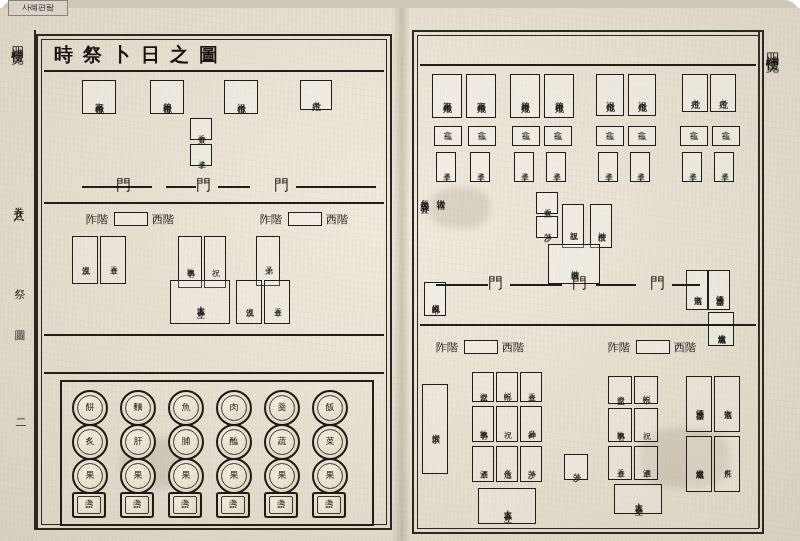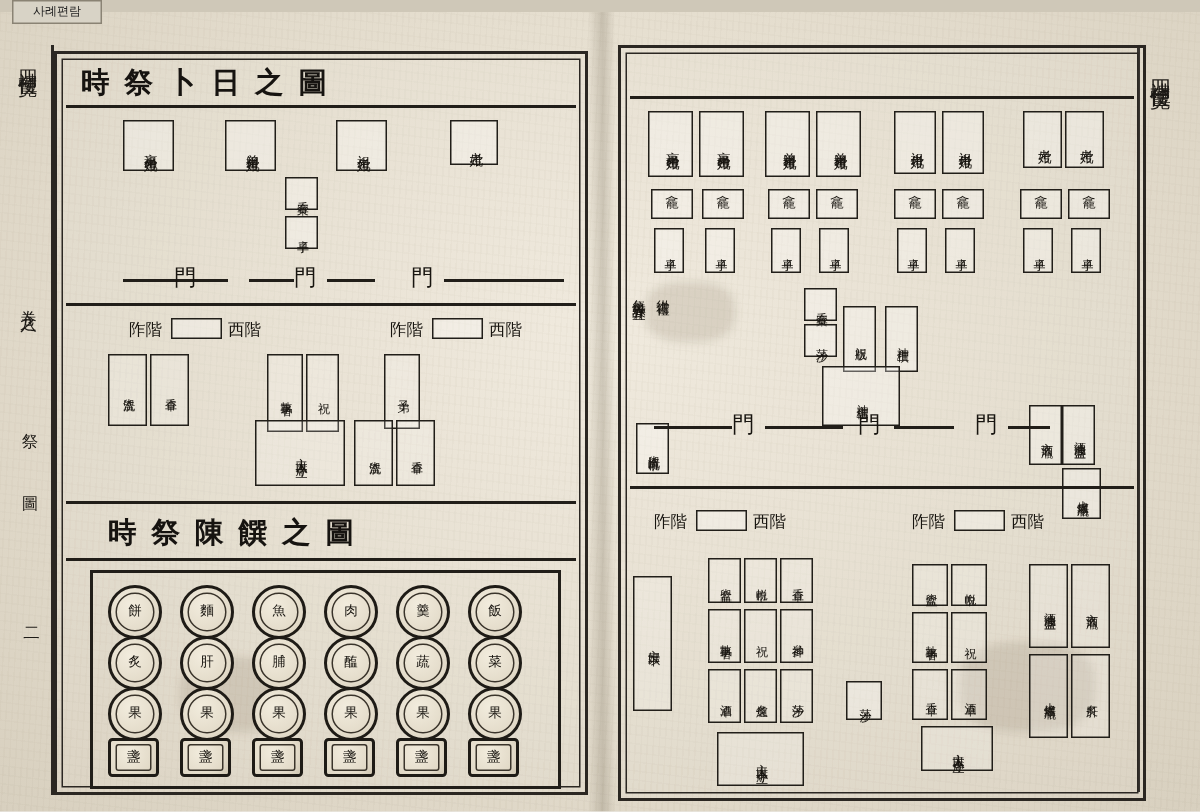--- a/index.html
+++ b/index.html
@@ -12,20 +12,21 @@
     height: 541px;
     overflow: hidden;
     font-family: "DejaVu Sans", sans-serif;
   }
 
   #page {
     position: relative;
     width: 800px;
     height: 541px;
     background: #cfc8b8;
+    border-radius: 16px;
   }
 
   
   .corner-tab {
     position: absolute;
     left: 8px;
     top: 0px;
     width: 58px;
     height: 14px;
     background: #d8d3c6;
@@ -248,21 +249,20 @@
       <div class="tab vert dark" style="left:166px; top:200px; width:22px; height:52px; font-size:8px;">祝</div>
 
       <div class="tab vert dark" style="left:218px; top:200px; width:24px; height:50px; font-size:8px;">子弟</div>
 
       <div class="tab vert dark" style="left:132px; top:244px; width:60px; height:44px; font-size:8px;">主人以下序立</div>
       <div class="tab vert dark" style="left:198px; top:244px; width:26px; height:44px; font-size:8px;">盥洗</div>
       <div class="tab vert dark" style="left:226px; top:244px; width:26px; height:44px; font-size:8px;">香卓</div>
 
       <div class="rule" style="left:6px; top:298px; width:340px; height:2px;"></div>
 
-      <div class="sect-title" style="left:34px; top:306px; font-size:19px;">時祭陳饌之圖</div>
       <div class="rule" style="left:6px; top:336px; width:340px; height:2px;"></div>
 
       <div style="position:absolute; left:22px; top:344px; width:310px; height:142px; border:2px solid #211e19;">
 
         <div class="dish" style="left:10px;  top:8px; width:36px; height:36px;">
             <span class="ring">餅</span>
           </div>
         <div class="dish" style="left:58px;  top:8px; width:36px; height:36px;">
             <span class="ring">麵</span>
           </div>

